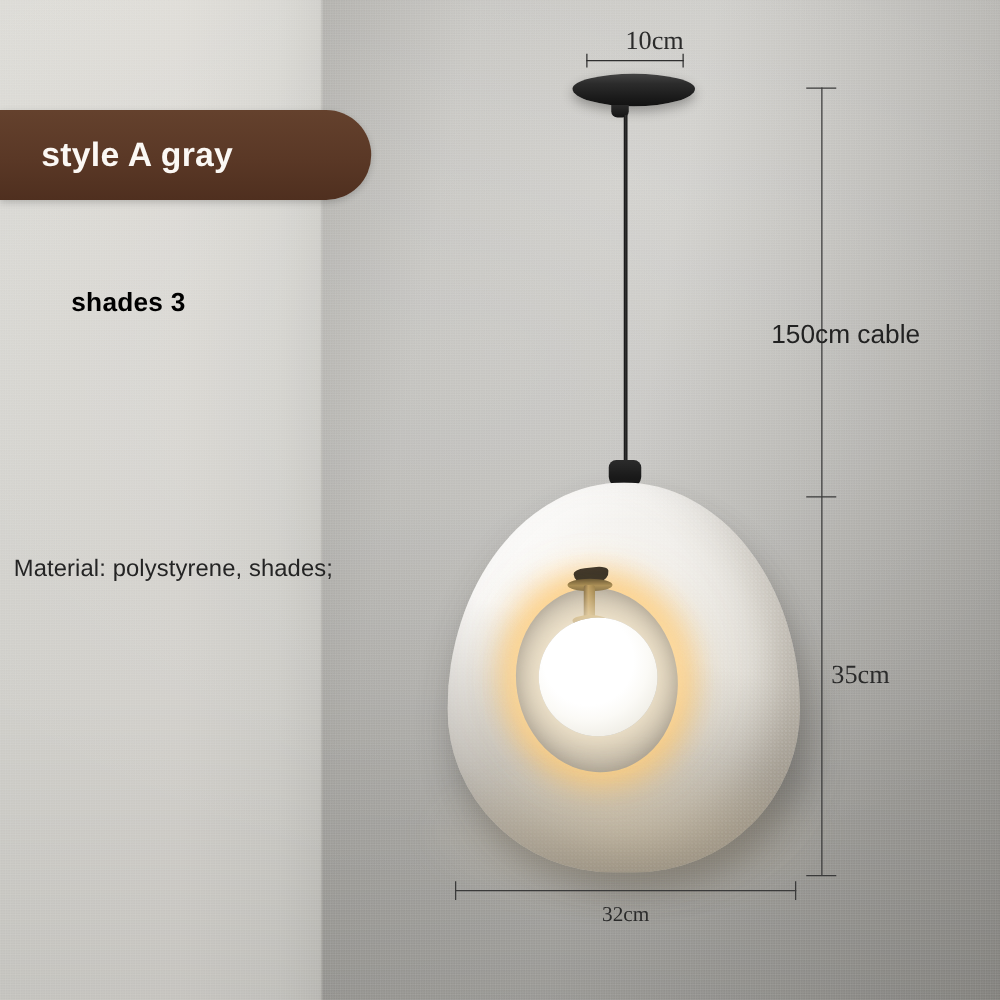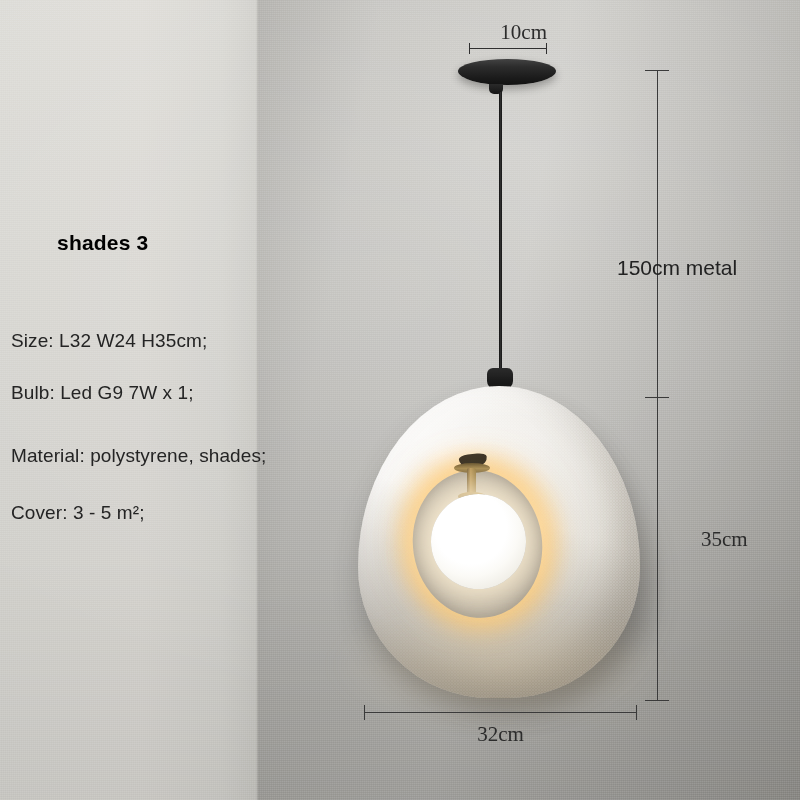--- a/index.html
+++ b/index.html
@@ -90,33 +90,32 @@
   #vtick-bot{left:645px;top:700px;width:24px;}
   #dim-cable-label{
     position:absolute;left:617px;top:256px;
     font-family:"Liberation Sans", sans-serif;font-size:21px;color:#222;
     white-space:nowrap;
   }
   #dim-h-label{
     position:absolute;left:665px;top:527px;
     font-family:"Liberation Serif", serif;font-size:21px;color:#2b2b2b;
     white-space:nowrap;
-    margin-left:36px;
   }
 
   
   #dim-bot-bar{position:absolute;left:364px;top:712px;width:273px;height:1px;background:#3a3a3a;}
   #dim-bot-bar:before,#dim-bot-bar:after{
     content:"";position:absolute;top:-7px;width:1px;height:15px;background:#3a3a3a;
   }
   #dim-bot-bar:before{left:0;}
   #dim-bot-bar:after{right:0;}
   #dim-bot-label{
     position:absolute;left:364px;top:722px;width:273px;text-align:center;
-    font-family:"Liberation Serif", serif;font-size:21px;color:#2b2b2b;
+    font-family:"Liberation Serif", serif;font-size:17px;color:#2b2b2b;
   }
 
   
   .canopy{
     position:absolute;left:458px;top:59px;width:98px;height:26px;
     background:linear-gradient(180deg,#434343 0%,#2c2c2c 30%,#1a1a1a 75%,#121212 100%);
     border-radius:50%/46% 46% 54% 54%;
     box-shadow:0 4px 9px rgba(0,0,0,.30);
   }
   .canopy-top{
@@ -236,27 +235,27 @@
 <body>
 
 <div id="stage">
 
   <div class="bg-base"></div>
   <div class="bg-right-shade"></div>
   <div class="bg-left-panel"></div>
   <div class="bg-vignette"></div>
   <div class="grain"></div>
 
+  <div class="badge">
+    <span class="badge-text">style A gray</span>
+  </div>
 
   <div class="shades-title">shades 3</div>
 
-  <div class="spec s0">Size: L32 W24 H35cm;</div>
-  <div class="spec s1">Bulb: Led G9 7W x 1;</div>
   <div class="spec s2">Material: polystyrene, shades;</div>
-  <div class="spec s3">Cover: 3 - 5 m²;</div>
 
   <div class="canopy"></div>
   <div class="canopy-top"></div>
   <div class="canopy-nipple"></div>
   <div class="cable"></div>
   <div class="shade-connector"></div>
   <div class="shade-collar"></div>
 
   <div class="shade-wrap">
     <div class="shade-shadow"></div>
@@ -274,19 +273,19 @@
   <div class="light-pool"></div>
 
   <div id="dim-top-label">10cm</div>
   <div id="dim-top-bar"></div>
 
   <div id="dim-right-v"></div>
   <div class="vtick" id="vtick-top"></div>
   <div class="vtick" id="vtick-mid"></div>
   <div class="vtick" id="vtick-bot"></div>
 
-  <div id="dim-cable-label">150cm metal</div>
+  <div id="dim-cable-label">150cm cable</div>
   <div id="dim-h-label">35cm</div>
 
   <div id="dim-bot-bar"></div>
   <div id="dim-bot-label">32cm</div>
 
 </div>
 
 </body></html>

